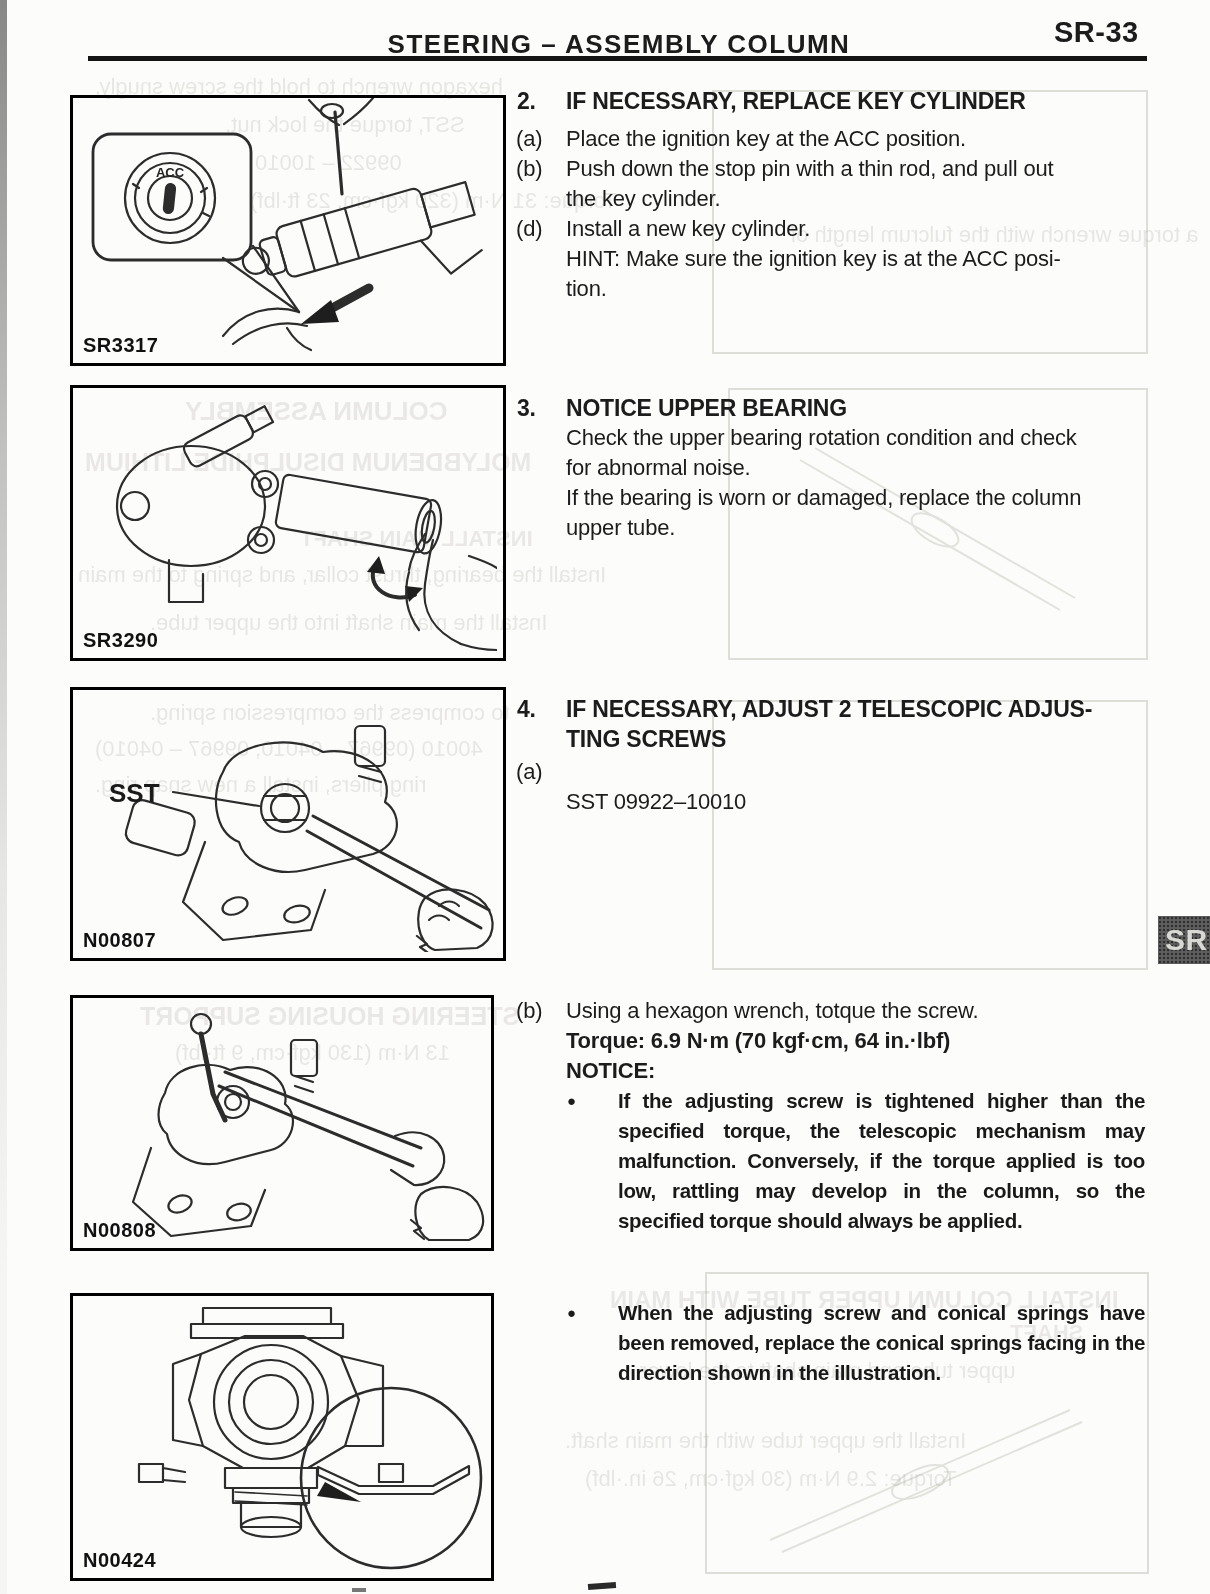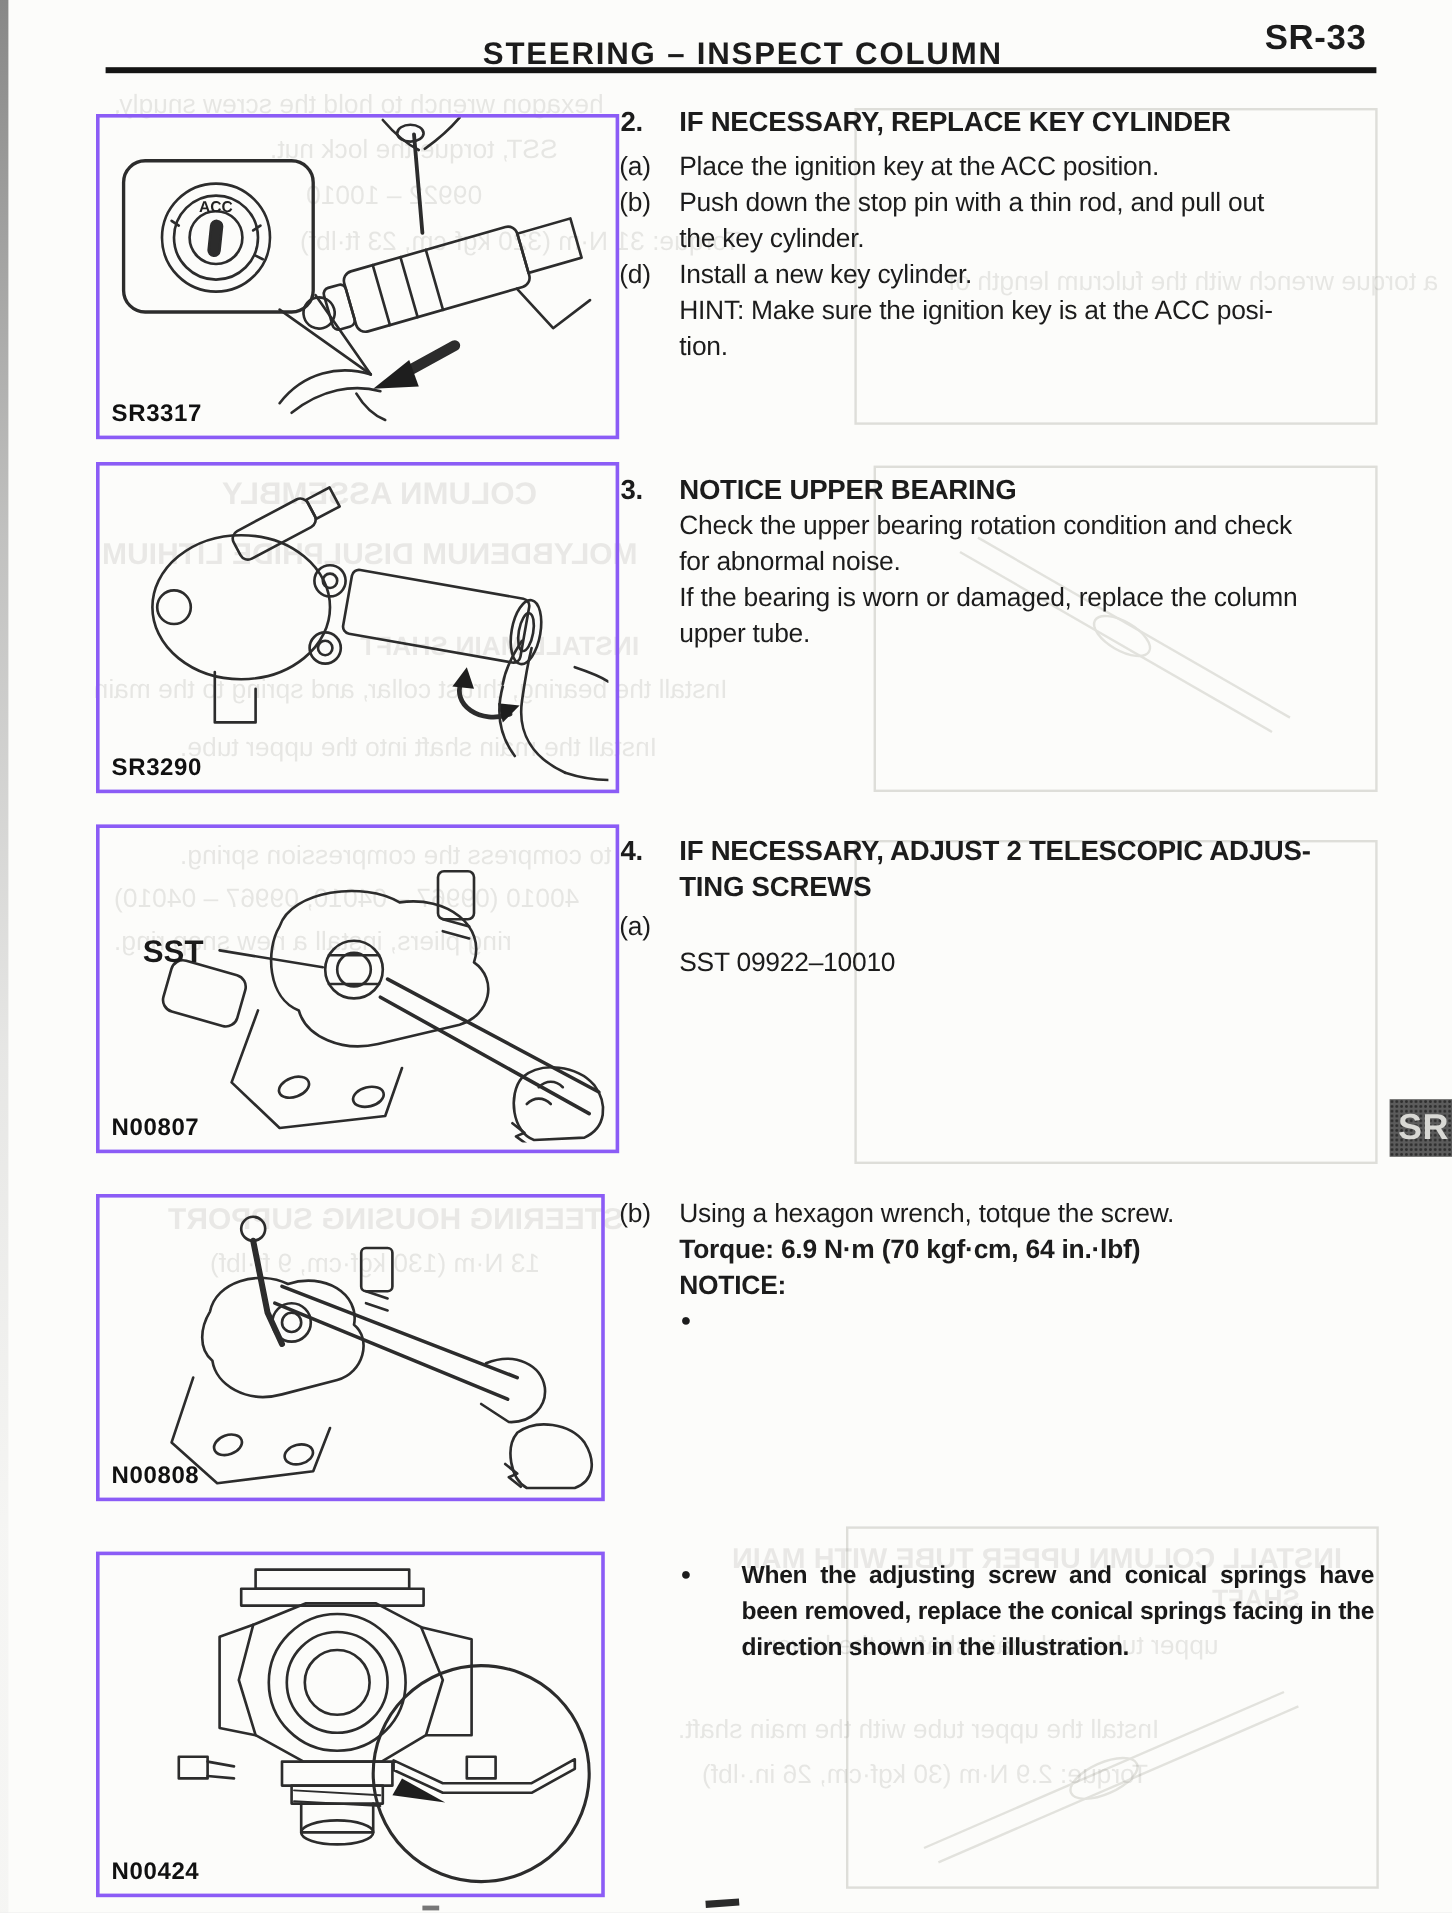--- a/index.html
+++ b/index.html
@@ -14,21 +14,21 @@
   .pagecode{position:absolute;top:16px;left:1054px;font-weight:bold;font-size:29px;letter-spacing:.5px;text-align:right;}
   .htitle{position:absolute;top:29px;left:90px;width:1058px;text-align:center;font-weight:bold;
           font-size:26px;letter-spacing:1.5px;}
   .hrule{position:absolute;top:56px;left:88px;width:1059px;height:5px;background:#141414;}
   
   .gbox{position:absolute;border:2px solid rgba(160,160,148,.32);}
   .ghost{position:absolute;color:#807f78;opacity:.17;transform:scaleX(-1);font-size:22px;white-space:nowrap;}
   .ghost.b{font-weight:bold;opacity:.15;}
   .gsketch{position:absolute;opacity:.5;}
   
-  .fig{position:absolute;left:80px;width:430px;border:3px solid #8b5cf6;}
+  .fig{position:absolute;left:70px;width:430px;border:3px solid #000000;}
   .fig.narrow{width:418px;}
   .figcode{position:absolute;left:10px;bottom:6px;font-weight:bold;font-size:20px;letter-spacing:.5px;color:#111;margin-top:37px;}
   .fig svg{display:block;}
   
   .row{position:absolute;left:0;top:0;width:1210px;height:30px;font-size:22px;letter-spacing:-0.2px;
        line-height:30px;white-space:nowrap;}
   .lab{position:absolute;left:516px;}
   .txt{position:absolute;left:566px;}
   .hnum{position:absolute;left:517px;font-weight:bold;font-size:23px;}
   .htxt{position:absolute;left:566px;font-weight:bold;font-size:23px;letter-spacing:-0.2px;}
@@ -83,21 +83,21 @@
   <div class="ghost" style="left:95px;top:772px;">ring pliers, install a new snap ring.</div>
   <div class="ghost b" style="left:140px;top:1002px;font-size:25px;">STEERING HOUSING SUPPORT</div>
   <div class="ghost" style="left:175px;top:1040px;">13 N·m (130 kgf·cm, 9 ft·lbf)</div>
   <div class="ghost b" style="left:610px;top:1286px;font-size:24px;">INSTALL COLUMN UPPER TUBE WITH MAIN</div>
   <div class="ghost b" style="left:1010px;top:1320px;">SHAFT</div>
   <div class="ghost" style="left:640px;top:1358px;">upper tube and main shaft to the lower</div>
   <div class="ghost" style="left:565px;top:1428px;">Install the upper tube with the main shaft.</div>
   <div class="ghost" style="left:585px;top:1466px;">Torque: 2.9 N·m (30 kgf·cm, 26 in.·lbf)</div>
 
   <div class="pagecode">SR-33</div>
-  <div class="htitle">STEERING – INSPECT COLUMN</div>
+  <div class="htitle">STEERING – ASSEMBLY COLUMN</div>
   <div class="hrule"></div>
 
   <div class="fig" style="top:95px;height:265px;">
     <svg width="424" height="259" viewBox="0 0 424 259">
       <g stroke="#2c2c2c" stroke-width="2.2" fill="none" stroke-linecap="round" stroke-linejoin="round">
         <rect x="20" y="36" width="158" height="126" rx="18" stroke-width="2.8"></rect>
         <circle cx="97" cy="100" r="45"></circle>
           <circle cx="97" cy="100" r="35"></circle>
           <circle cx="97" cy="100" r="22"></circle>
         <rect x="92" y="86" width="9" height="29" rx="4.5" fill="#2c2c2c" transform="rotate(6 96 100)"></rect>
@@ -302,20 +302,21 @@
     <span class="txt">Using a hexagon wrench, totque the screw.</span>
   </div>
   <div class="row" style="top:1026px">
     <span class="txt bold">Torque: 6.9 N·m (70 kgf·cm, 64 in.·lbf)</span>
   </div>
   <div class="row" style="top:1056px">
     <span class="txt bold">NOTICE:</span>
   </div>
 
   <span class="bullet" style="top:1086px">●</span>
+  <div class="jpara" style="top:1086px">If the adjusting screw is tightened higher than the specified torque, the telescopic mechanism may malfunction. Conversely, if the torque applied is too low, rattling may develop in the column, so the specified torque should always be applied.</div>
 
   <span class="bullet" style="top:1298px">●</span>
   <div class="jpara" style="top:1298px">When the adjusting screw and conical springs have been removed, replace the conical springs facing in the direction shown in the illustration.</div>
 
   <div class="srtab">SR</div>
 
   <div class="bmark"></div>
   <div class="bmark2"></div>
 </div>
 

